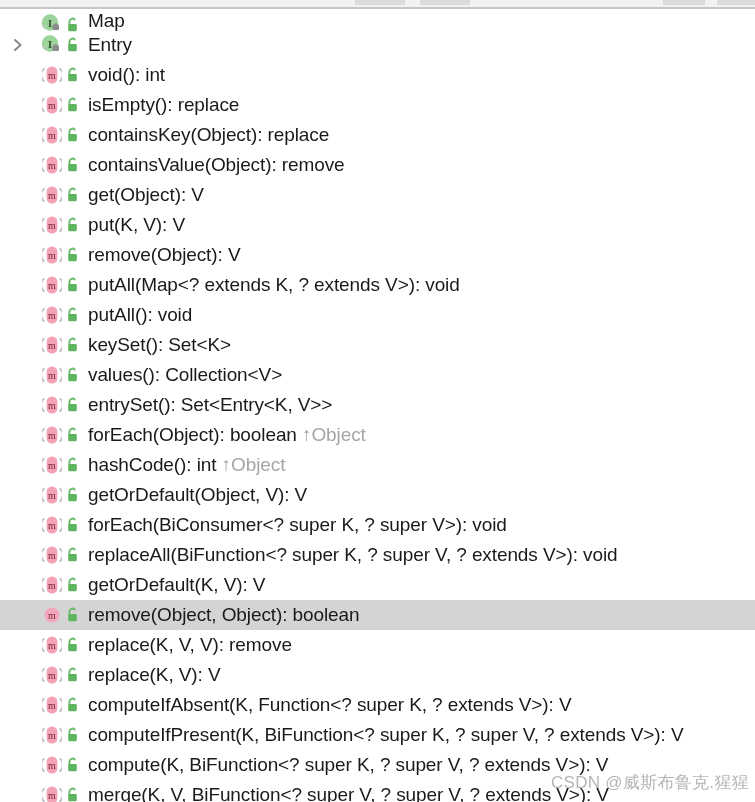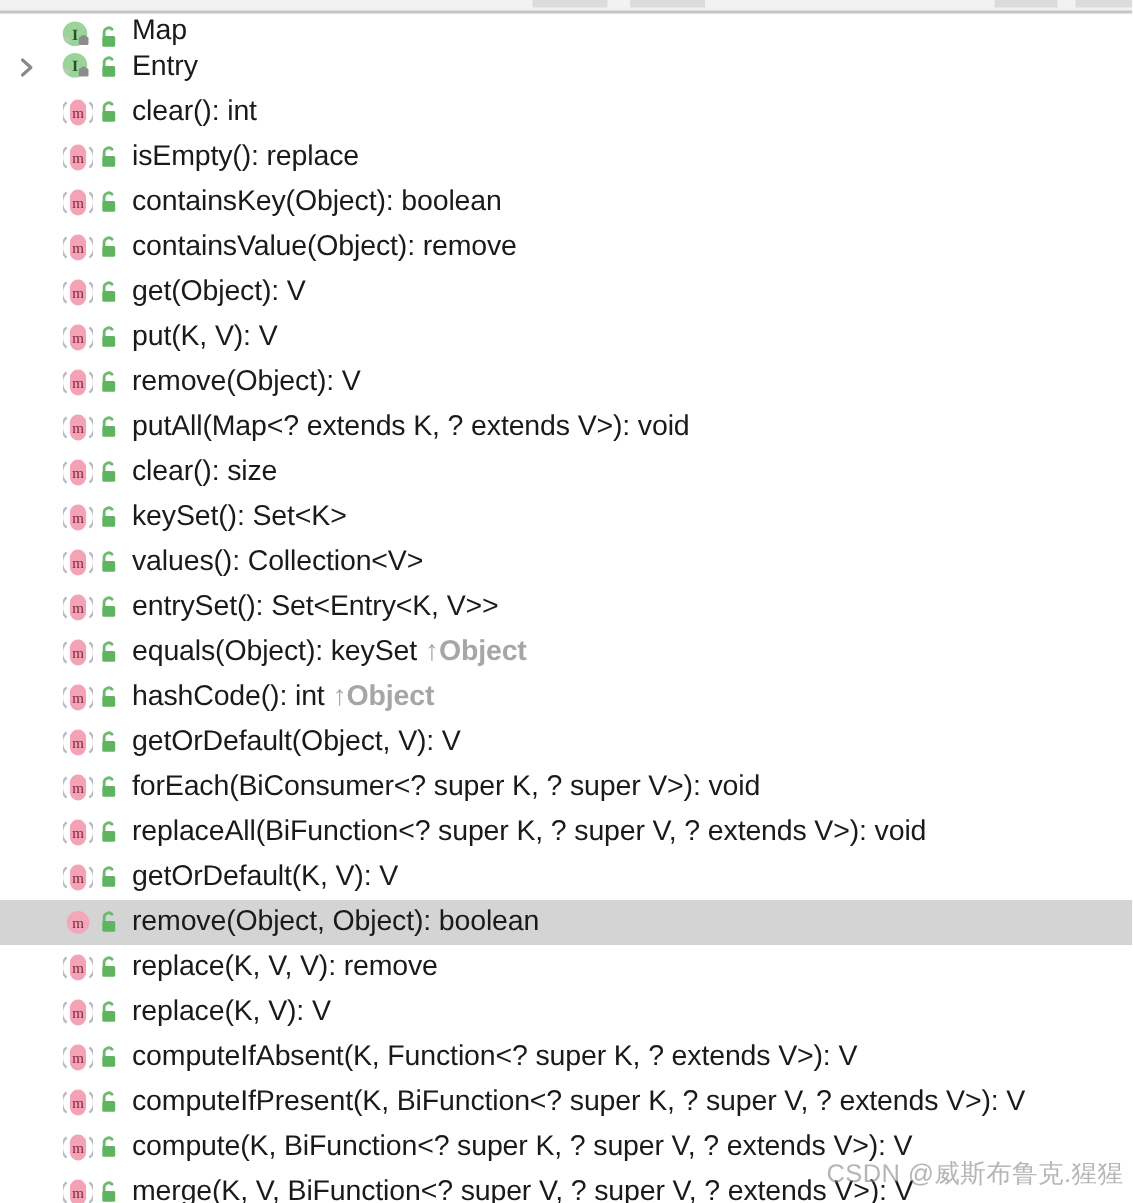--- a/index.html
+++ b/index.html
@@ -99,21 +99,20 @@
     position: absolute;
     left: 88px;
     font-size: 19px;
     color: #1a1a1a;
     letter-spacing: -0.1px;
     line-height: 30px;
   }
   .row.clipped .label { line-height: 20px; bottom: -1px; }
   .label .inherited {
     color: #a6a6a6;
-    font-weight: bold;
   }
 
   
   .watermark {
     position: absolute;
     right: 6px;
     bottom: 8px;
     font-size: 17px;
     color: rgba(120,120,120,0.55);
     letter-spacing: 0.3px;
@@ -177,21 +176,21 @@
               <path d="M2.4 3.2 a9 9 0 0 0 0 13.6" fill="none" stroke="#b9b9c4" stroke-width="1.5"></path>
               <path d="M17.6 3.2 a9 9 0 0 1 0 13.6" fill="none" stroke="#b9b9c4" stroke-width="1.5"></path>
               <rect x="4.6" y="1.4" width="10.8" height="17.2" rx="5.2" fill="#f4a3b7"></rect>
               <text x="10" y="13.6" font-family="Liberation Serif, serif" font-size="10" fill="#7a2338" text-anchor="middle">m</text>
             </svg></span>
           <span class="vis-icon"><svg width="18" height="18" viewBox="0 0 18 18">
               <path d="M5.4 8.2 V5.6 a3.1 3.1 0 0 1 5.3 -2.1" fill="none" stroke="#6cba6c" stroke-width="1.9" stroke-linecap="round"></path>
               <rect x="4.2" y="8.0" width="8.6" height="7.2" rx="1.1" fill="#5fb45f"></rect>
             </svg></span>
         </span>
-        <span class="label" id="lbl-2"><span>clear(): int</span></span>
+        <span class="label" id="lbl-2"><span>void(): int</span></span>
       </div>
       <div class="row">
         <span class="icons">
           <span class="method-icon"><svg width="20" height="20" viewBox="0 0 20 20">
               <path d="M2.4 3.2 a9 9 0 0 0 0 13.6" fill="none" stroke="#b9b9c4" stroke-width="1.5"></path>
               <path d="M17.6 3.2 a9 9 0 0 1 0 13.6" fill="none" stroke="#b9b9c4" stroke-width="1.5"></path>
               <rect x="4.6" y="1.4" width="10.8" height="17.2" rx="5.2" fill="#f4a3b7"></rect>
               <text x="10" y="13.6" font-family="Liberation Serif, serif" font-size="10" fill="#7a2338" text-anchor="middle">m</text>
             </svg></span>
           <span class="vis-icon"><svg width="18" height="18" viewBox="0 0 18 18">
@@ -207,21 +206,21 @@
               <path d="M2.4 3.2 a9 9 0 0 0 0 13.6" fill="none" stroke="#b9b9c4" stroke-width="1.5"></path>
               <path d="M17.6 3.2 a9 9 0 0 1 0 13.6" fill="none" stroke="#b9b9c4" stroke-width="1.5"></path>
               <rect x="4.6" y="1.4" width="10.8" height="17.2" rx="5.2" fill="#f4a3b7"></rect>
               <text x="10" y="13.6" font-family="Liberation Serif, serif" font-size="10" fill="#7a2338" text-anchor="middle">m</text>
             </svg></span>
           <span class="vis-icon"><svg width="18" height="18" viewBox="0 0 18 18">
               <path d="M5.4 8.2 V5.6 a3.1 3.1 0 0 1 5.3 -2.1" fill="none" stroke="#6cba6c" stroke-width="1.9" stroke-linecap="round"></path>
               <rect x="4.2" y="8.0" width="8.6" height="7.2" rx="1.1" fill="#5fb45f"></rect>
             </svg></span>
         </span>
-        <span class="label" id="lbl-4"><span>containsKey(Object): boolean</span></span>
+        <span class="label" id="lbl-4"><span>containsKey(Object): replace</span></span>
       </div>
       <div class="row">
         <span class="icons">
           <span class="method-icon"><svg width="20" height="20" viewBox="0 0 20 20">
               <path d="M2.4 3.2 a9 9 0 0 0 0 13.6" fill="none" stroke="#b9b9c4" stroke-width="1.5"></path>
               <path d="M17.6 3.2 a9 9 0 0 1 0 13.6" fill="none" stroke="#b9b9c4" stroke-width="1.5"></path>
               <rect x="4.6" y="1.4" width="10.8" height="17.2" rx="5.2" fill="#f4a3b7"></rect>
               <text x="10" y="13.6" font-family="Liberation Serif, serif" font-size="10" fill="#7a2338" text-anchor="middle">m</text>
             </svg></span>
           <span class="vis-icon"><svg width="18" height="18" viewBox="0 0 18 18">
@@ -297,21 +296,21 @@
               <path d="M2.4 3.2 a9 9 0 0 0 0 13.6" fill="none" stroke="#b9b9c4" stroke-width="1.5"></path>
               <path d="M17.6 3.2 a9 9 0 0 1 0 13.6" fill="none" stroke="#b9b9c4" stroke-width="1.5"></path>
               <rect x="4.6" y="1.4" width="10.8" height="17.2" rx="5.2" fill="#f4a3b7"></rect>
               <text x="10" y="13.6" font-family="Liberation Serif, serif" font-size="10" fill="#7a2338" text-anchor="middle">m</text>
             </svg></span>
           <span class="vis-icon"><svg width="18" height="18" viewBox="0 0 18 18">
               <path d="M5.4 8.2 V5.6 a3.1 3.1 0 0 1 5.3 -2.1" fill="none" stroke="#6cba6c" stroke-width="1.9" stroke-linecap="round"></path>
               <rect x="4.2" y="8.0" width="8.6" height="7.2" rx="1.1" fill="#5fb45f"></rect>
             </svg></span>
         </span>
-        <span class="label" id="lbl-10"><span>clear(): size</span></span>
+        <span class="label" id="lbl-10"><span>putAll(): void</span></span>
       </div>
       <div class="row">
         <span class="icons">
           <span class="method-icon"><svg width="20" height="20" viewBox="0 0 20 20">
               <path d="M2.4 3.2 a9 9 0 0 0 0 13.6" fill="none" stroke="#b9b9c4" stroke-width="1.5"></path>
               <path d="M17.6 3.2 a9 9 0 0 1 0 13.6" fill="none" stroke="#b9b9c4" stroke-width="1.5"></path>
               <rect x="4.6" y="1.4" width="10.8" height="17.2" rx="5.2" fill="#f4a3b7"></rect>
               <text x="10" y="13.6" font-family="Liberation Serif, serif" font-size="10" fill="#7a2338" text-anchor="middle">m</text>
             </svg></span>
           <span class="vis-icon"><svg width="18" height="18" viewBox="0 0 18 18">
@@ -357,21 +356,21 @@
               <path d="M2.4 3.2 a9 9 0 0 0 0 13.6" fill="none" stroke="#b9b9c4" stroke-width="1.5"></path>
               <path d="M17.6 3.2 a9 9 0 0 1 0 13.6" fill="none" stroke="#b9b9c4" stroke-width="1.5"></path>
               <rect x="4.6" y="1.4" width="10.8" height="17.2" rx="5.2" fill="#f4a3b7"></rect>
               <text x="10" y="13.6" font-family="Liberation Serif, serif" font-size="10" fill="#7a2338" text-anchor="middle">m</text>
             </svg></span>
           <span class="vis-icon"><svg width="18" height="18" viewBox="0 0 18 18">
               <path d="M5.4 8.2 V5.6 a3.1 3.1 0 0 1 5.3 -2.1" fill="none" stroke="#6cba6c" stroke-width="1.9" stroke-linecap="round"></path>
               <rect x="4.2" y="8.0" width="8.6" height="7.2" rx="1.1" fill="#5fb45f"></rect>
             </svg></span>
         </span>
-        <span class="label" id="lbl-14"><span>equals(Object): keySet</span> <span class="inherited">↑Object</span></span>
+        <span class="label" id="lbl-14"><span>forEach(Object): boolean</span> <span class="inherited">↑Object</span></span>
       </div>
       <div class="row">
         <span class="icons">
           <span class="method-icon"><svg width="20" height="20" viewBox="0 0 20 20">
               <path d="M2.4 3.2 a9 9 0 0 0 0 13.6" fill="none" stroke="#b9b9c4" stroke-width="1.5"></path>
               <path d="M17.6 3.2 a9 9 0 0 1 0 13.6" fill="none" stroke="#b9b9c4" stroke-width="1.5"></path>
               <rect x="4.6" y="1.4" width="10.8" height="17.2" rx="5.2" fill="#f4a3b7"></rect>
               <text x="10" y="13.6" font-family="Liberation Serif, serif" font-size="10" fill="#7a2338" text-anchor="middle">m</text>
             </svg></span>
           <span class="vis-icon"><svg width="18" height="18" viewBox="0 0 18 18">

